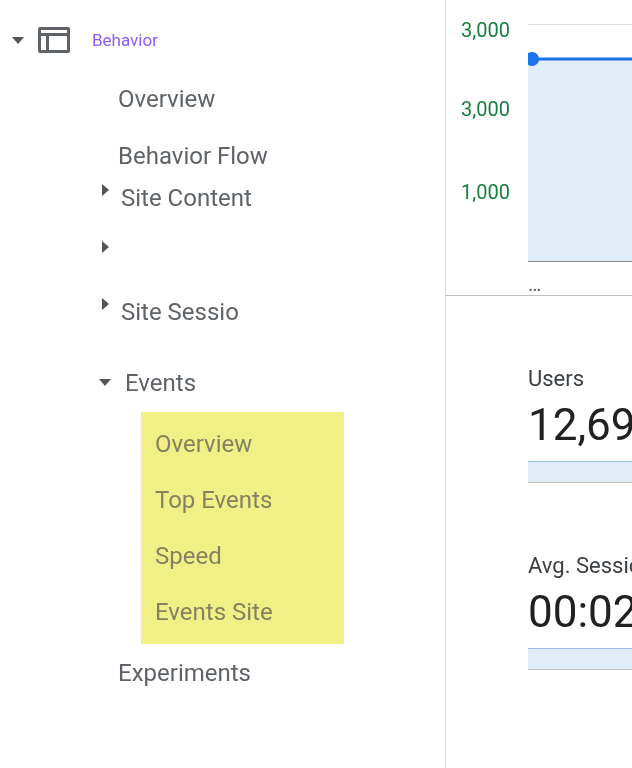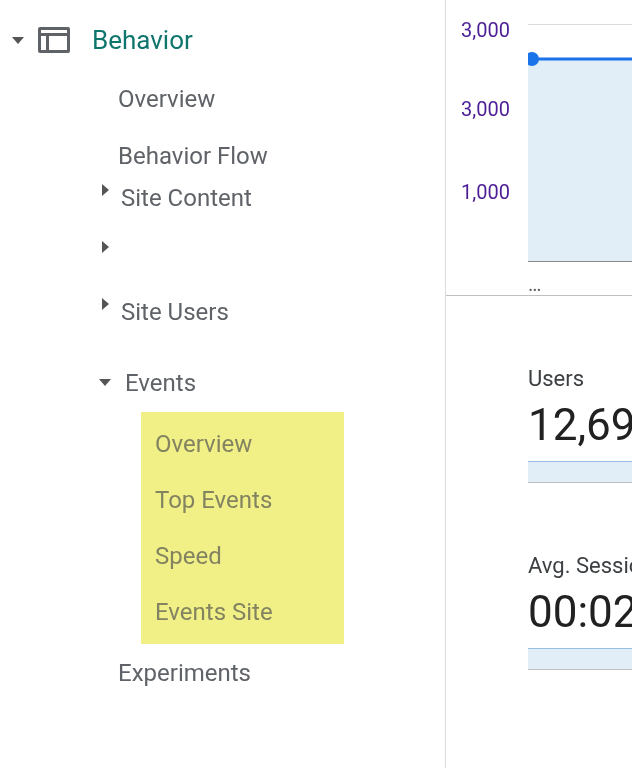--- a/index.html
+++ b/index.html
@@ -4,31 +4,31 @@
   <style>
     * { box-sizing: border-box; margin: 0; padding: 0; }
     body { font-family: Roboto, Arial, sans-serif; background: #fff; width: 632px; height: 768px; overflow: hidden; position: relative; }
     .sidebar { position: absolute; left: 0; top: 0; width: 445px; height: 768px; background: #fff; padding-top: 10px; }
     .section-header { display: flex; align-items: center; padding: 12px 0 12px 12px; height: 60px; }
     .caret-down { width: 0; height: 0; border-left: 6px solid transparent; border-right: 6px solid transparent; border-top: 7px solid #555; margin-right: 14px; }
     .caret-right { width: 0; height: 0; border-top: 6px solid transparent; border-bottom: 6px solid transparent; border-left: 7px solid #555; margin-right: 12px; }
     .section-icon { width: 32px; height: 26px; border: 3px solid #5f6368; border-radius: 2px; margin-right: 22px; display: flex; flex-direction: column; }
     .section-icon-top { height: 6px; border-bottom: 3px solid #5f6368; }
     .section-icon-left { width: 8px; border-right: 3px solid #5f6368; flex: 1; }
-    .section-title { font-size: 26px; color: #0f766e; font-weight: 400; }
+    .section-title { font-size: 17px; color: #8b5cf6; font-weight: 400; }
     .nav-item { display: flex; align-items: center; padding: 0 0 0 118px; height: 57px; font-size: 24px; color: #5f6368; cursor: pointer; }
     .nav-item-caret { display: flex; align-items: flex-start; padding: 0 0 0 102px; height: 57px; font-size: 24px; color: #5f6368; cursor: pointer; }
     .nav-item-caret-open { display: flex; align-items: center; padding: 0 0 2px 99px; height: 57px; font-size: 24px; color: #5f6368; cursor: pointer; }
     .sub-group { background: #f0f087; margin-left: 141px; width: 203px; padding: 4px 0; }
     .sub-item { padding: 14px 14px; font-size: 24px; color: #838361; cursor: pointer; }
     .main { position: absolute; left: 445px; top: 0; width: 200px; height: 768px; border-left: 1px solid #dadce0; background: #fff; }
     .chart-area { position: relative; height: 296px; border-bottom: 1px solid #c0c0c0; }
     .gridband { position: absolute; left: 82px; right: 0; top: 24px; height: 238px; }
     .gridline { position: absolute; left: 0; right: 0; border-top: 1px solid #dadce0; }
-    .gridlabel { position: absolute; left: 15px; font-size: 20px; color: #4c1d95; }
+    .gridlabel { position: absolute; left: 15px; font-size: 20px; color: #15803d; }
     .chart-svg { position: absolute; left: 82px; top: 24px; width: 120px; height: 238px; }
     .xlabel { position: absolute; left: 82px; top: 272px; font-size: 20px; color: #5f6368; }
     .metric { padding: 0 0 0 82px; }
     .metric-label { font-size: 22px; color: #3c4043; margin-top: 70px; }
     .metric-value { font-size: 44px; color: #212121; margin-top: 8px; font-weight: 400; }
     .sparkline { margin-top: 4px; width: 140px; height: 28px; border-bottom: 1px solid #bfbfbf; position: relative; overflow: hidden; }
     .sparkfill { position: absolute; left: 0; right: 0; top: 6px; bottom: 0; background: linear-gradient(#e1eef7,#e1eef7); border-top: 1px solid #99bfe0; }
   </style>
 </head>
 <body>
@@ -51,21 +51,21 @@
   </div>
   <div class="nav-item-caret">
     <span class="caret-right"></span>
     <span>Site Content</span>
   </div>
   <div class="nav-item-caret">
     <span class="caret-right"></span>
   </div>
   <div class="nav-item-caret">
     <span class="caret-right"></span>
-    <span>Site Users</span>
+    <span>Site Sessio</span>
   </div>
   <div class="nav-item-caret-open">
     <span class="caret-down"></span>
     <span>Events</span>
   </div>
 
   <div class="sub-group">
     <div class="sub-item">Overview</div>
     <div class="sub-item">Top Events</div>
     <div class="sub-item">Speed</div>

